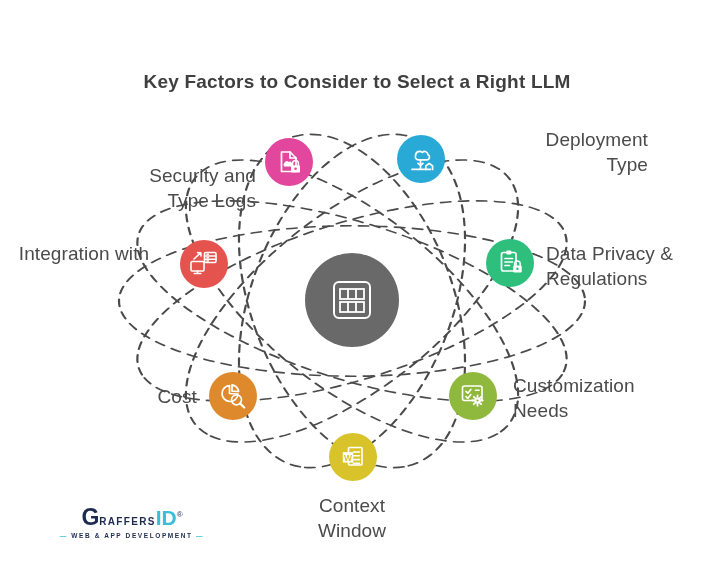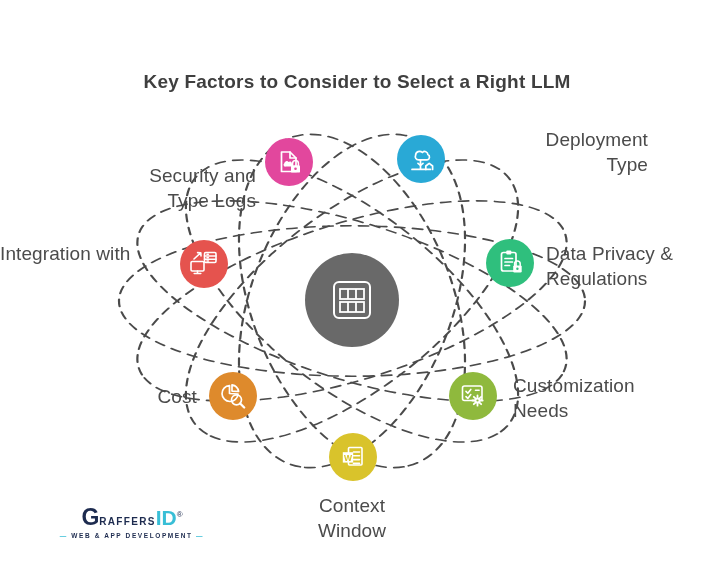--- a/index.html
+++ b/index.html
@@ -20,21 +20,21 @@
   .flower-svg { position: absolute; left: 0; top: 0; }
   .node-icon { position: absolute; width: 48px; height: 48px; }
   .center-node { position: absolute; left: 304px; top: 252px; width: 96px; height: 96px; }
   .factor-label {
     position: absolute;
     font-size: 19px; line-height: 25px; color: #4b4b4b;
     letter-spacing: 0.1px;
   }
   .lbl-security     { left: 60px;  top: 127px; width: 196px; text-align: right; margin-top: 36px; }
   .lbl-deployment   { left: 458px; top: 127px; width: 190px; text-align: right; }
-  .lbl-integration  { left: 0px;   top: 241px; width: 168px; text-align: left; }
+  .lbl-integration  { left: 0px;   top: 241px; width: 168px; text-align: center; }
   .lbl-dataprivacy  { left: 546px; top: 241px; width: 168px; text-align: left; }
   .lbl-cost         { left: 57px;  top: 384px; width: 140px; text-align: right; }
   .lbl-customization{ left: 513px; top: 373px; width: 180px; text-align: left; }
   .lbl-context      { left: 272px; top: 493px; width: 160px; text-align: center; }
 
   .logo {
     position: absolute; left: 52px; top: 504px; width: 160px;
     text-align: center; color: #1d2b4f;
   }
   .logo-line { display: flex; align-items: baseline; justify-content: center; }

